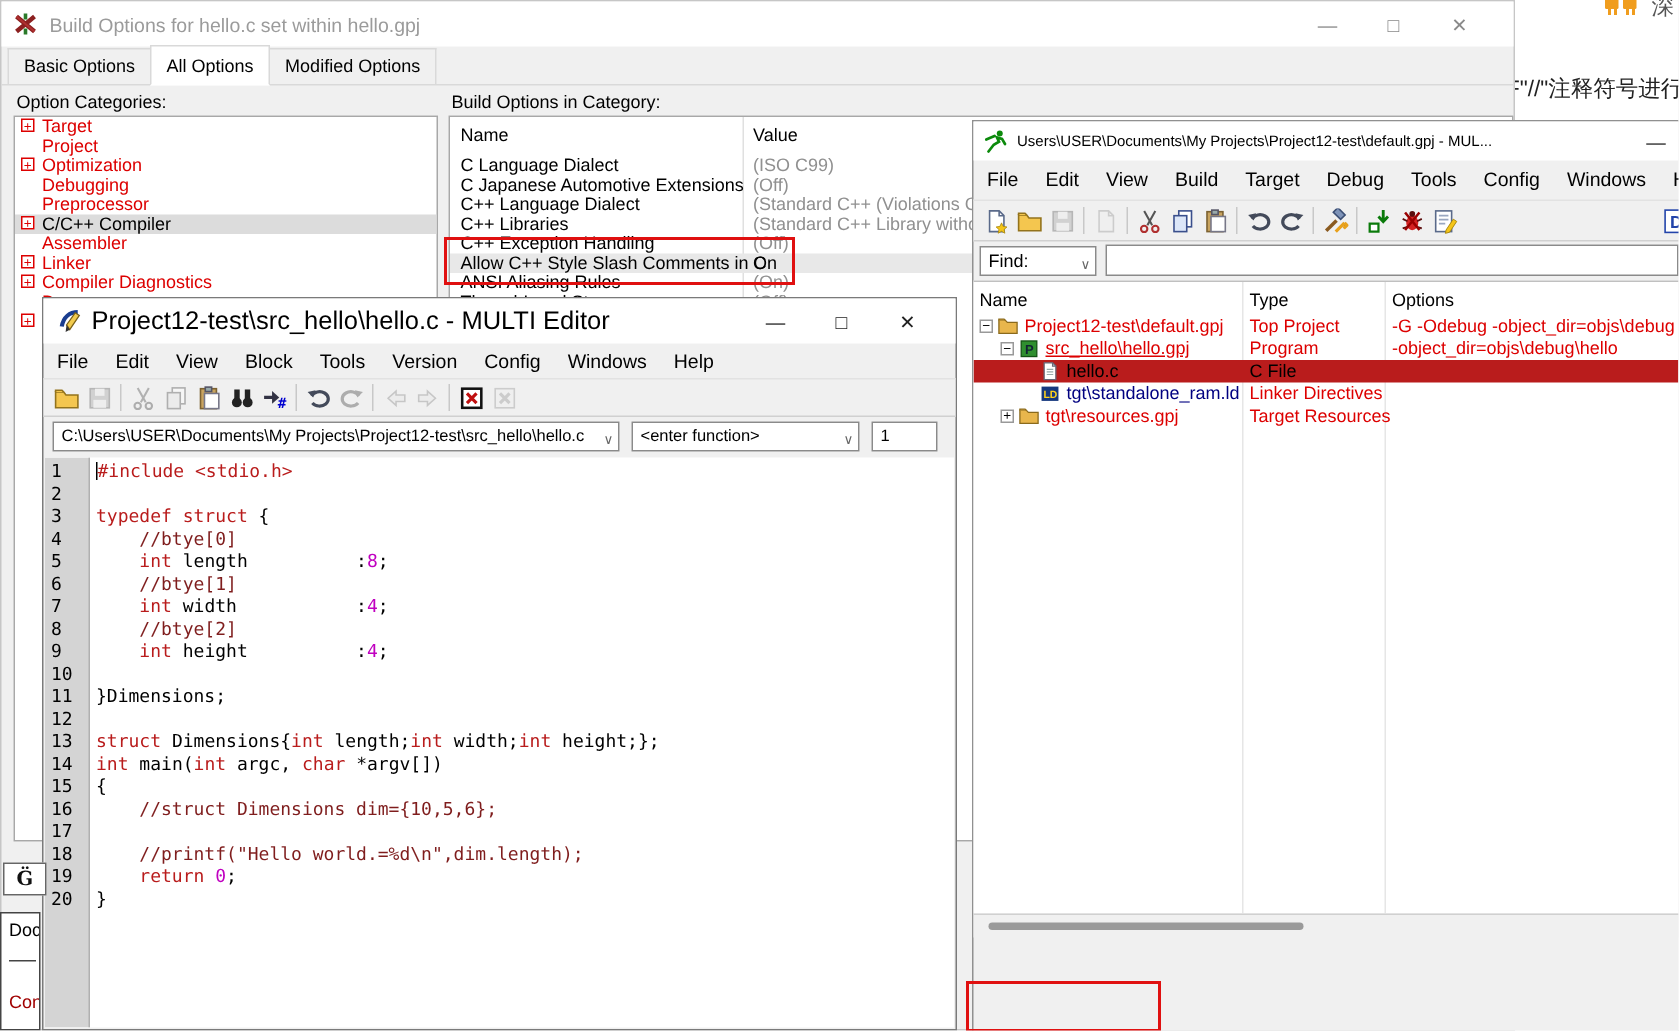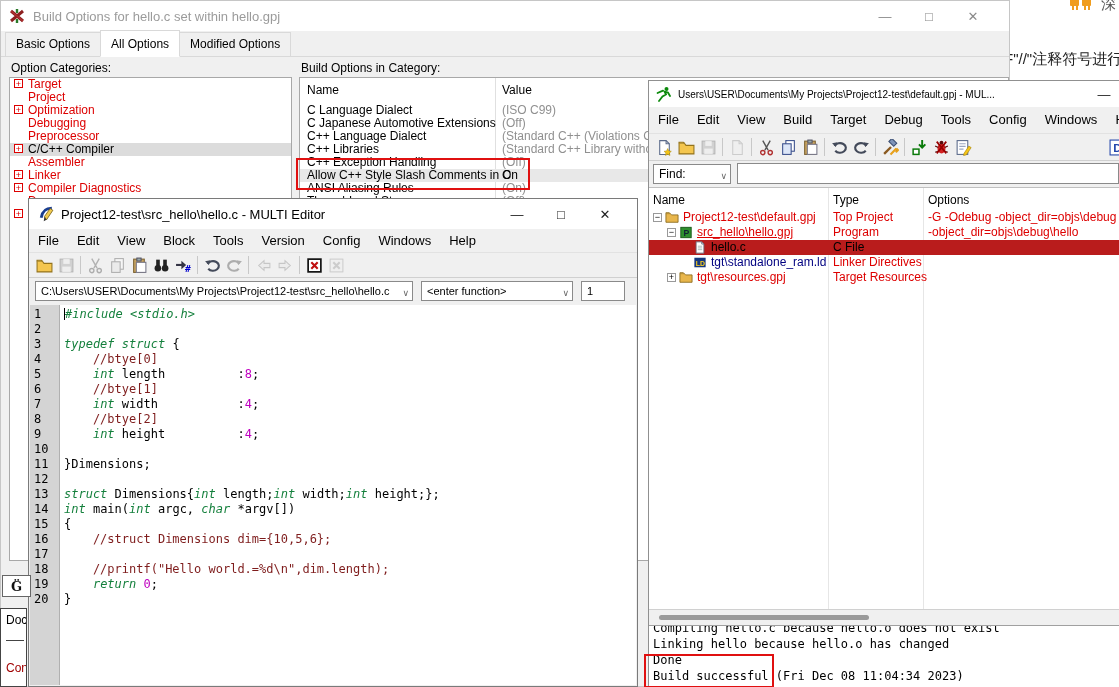--- a/index.html
+++ b/index.html
@@ -41,21 +41,21 @@
   .opt-row.selected .opt-value{color:#000;}
 
   
   .anno{border:2px solid #e01010;z-index:10;pointer-events:none;}
   #anno1{left:296px;top:158px;width:230px;height:28px;}
   #anno2{left:644px;top:654px;width:126px;height:30px;}
 
   
   #ed{left:28px;top:198px;width:610px;height:489px;background:#f0f0f0;border:1px solid #7a7a7a;box-sizing:border-box;z-index:3;}
   #ed-title{left:0;top:0;right:0;height:30px;background:#fff;display:flex;align-items:center;}
-  #ed-title .t{font-size:13px;color:#000;margin-left:6px;flex:1;white-space:nowrap;overflow:hidden;}
+  #ed-title .t{font-size:17px;color:#000;margin-left:6px;flex:1;white-space:nowrap;overflow:hidden;}
   #ed .winctl{color:#222;}
   .menubar{display:flex;align-items:center;font-size:13px;color:#000;}
   .menu-item{padding:0 9px;line-height:23px;}
   #ed-menu{left:0;top:30px;right:0;height:23px;}
   .toolbar{display:flex;align-items:center;padding-left:4px;border-top:1px solid #e2e2e2;border-bottom:1px solid #d0d0d0;box-sizing:border-box;background:#f0f0f0;}
   #ed-toolbar{left:0;top:53px;right:0;height:26px;}
   .tbbtn{width:22px;height:22px;display:flex;align-items:center;justify-content:center;}
   .tbbtn svg{width:17px;height:17px;}
   .tbbtn.disabled{opacity:.40;filter:grayscale(1);}
   .tbsep{width:1px;height:18px;background:#c8c8c8;margin:0 3px;}
@@ -64,21 +64,21 @@
          font-size:11px;line-height:18px;padding:0 16px 0 5px;white-space:nowrap;overflow:hidden;}
   .combo .chev{position:absolute;right:3px;top:2px;color:#666;font-size:9px;}
   #ed-path{left:6px;width:378px;}
   #ed-func{left:392px;width:152px;}
   #ed-line{left:552px;width:44px;padding-right:4px;}
   #ed-code{left:1px;top:106px;right:1px;bottom:1px;background:#fff;overflow:hidden;}
   #ed-gutter{left:0;top:0;bottom:0;width:30px;background:#d4d4d4;border-right:1px solid #b0b0b0;box-sizing:border-box;
              font-family:"DejaVu Sans Mono",monospace;font-size:12px;line-height:15px;padding:2px 0 0 4px;color:#000;}
   #ed-lines{left:34px;top:2px;right:0;font-family:"DejaVu Sans Mono",monospace;font-size:12px;line-height:15px;}
   .code-line{height:15px;white-space:pre;}
-  .kw{color:#15803d;font-style:italic;} .cm{color:#7f1d1d;} .num{color:#c000c0;} .pl{color:#000;}
+  .kw{color:#b91c1c;} .cm{color:#7f1d1d;} .num{color:#c000c0;} .pl{color:#000;}
   .caret{display:inline-block;width:1px;height:12px;background:#000;vertical-align:-2px;}
 
   
   #pj{left:648px;top:80px;width:471px;height:607px;background:#f0f0f0;border-left:1px solid #909090;border-top:1px solid #909090;box-sizing:border-box;z-index:2;}
   #pj-title{left:0;top:0;right:0;height:26px;background:#fff;display:flex;align-items:center;}
   #pj-title .t{font-size:10px;color:#000;margin-left:6px;flex:1;white-space:nowrap;overflow:hidden;}
   #pj-menu{left:0;top:26px;right:0;height:26px;}
   #pj-menu .menu-item{line-height:26px;}
   #pj-toolbar{left:0;top:52px;right:0;height:28px;}
   #pj-findrow{left:0;top:80px;right:0;height:26px;}
@@ -608,28 +608,20 @@
               <path d="M1 3V2h4l1 1" fill="#e8b64c" stroke="#8a6a1c"></path>
             </svg></span>
           <span class="tname c-red" style="left: 48px;">tgt\resources.gpj</span>
           <span class="ttype c-red">Target Resources</span>
         </div>
       </div>
   </div>
   <div class="abs" id="pj-scroll">
     <div id="pj-thumb"></div>
   </div>
-  <div class="abs" id="pj-output">
-    <div id="pj-outlines">
-        <div class="out-line">Compiling hello.c because hello.o does not exist</div>
-        <div class="out-line">Linking hello because hello.o has changed</div>
-        <div class="out-line">Done</div>
-        <div class="out-line">Build successful (Fri Dec 08 11:04:34 2023)</div>
-      </div>
-  </div>
 </div>
 
 <div class="abs anno" id="anno1"></div>
 <div class="abs anno" id="anno2"></div>
 
 <div class="abs" id="docfrag">
   <div class="doc">Doc</div>
   <div class="line"></div>
   <div class="con">Con</div>
 </div>

